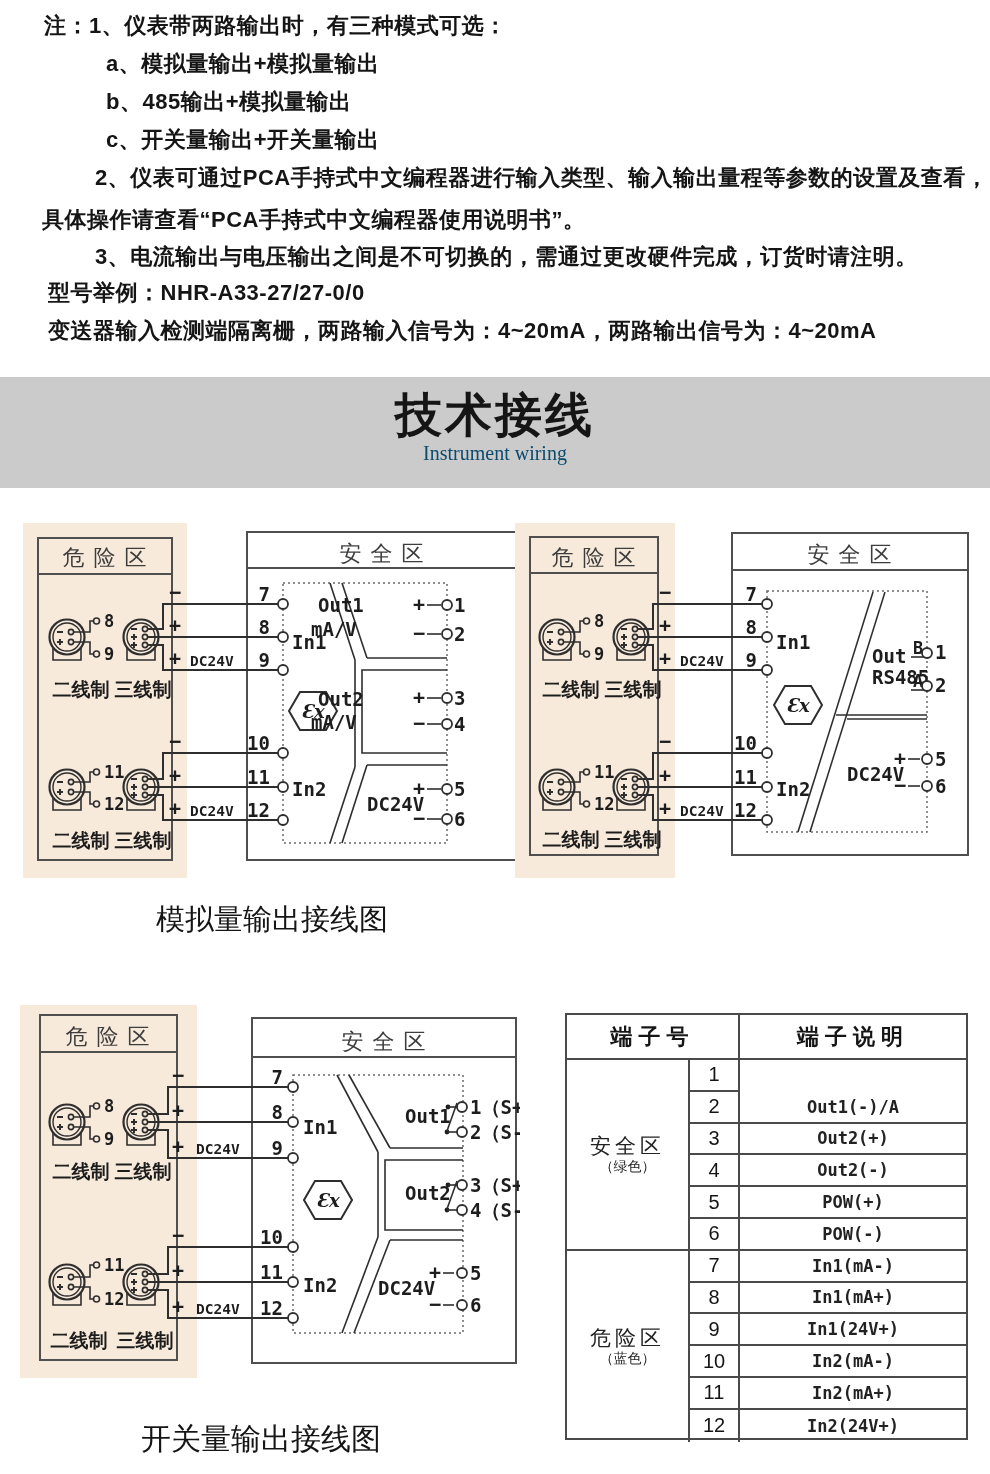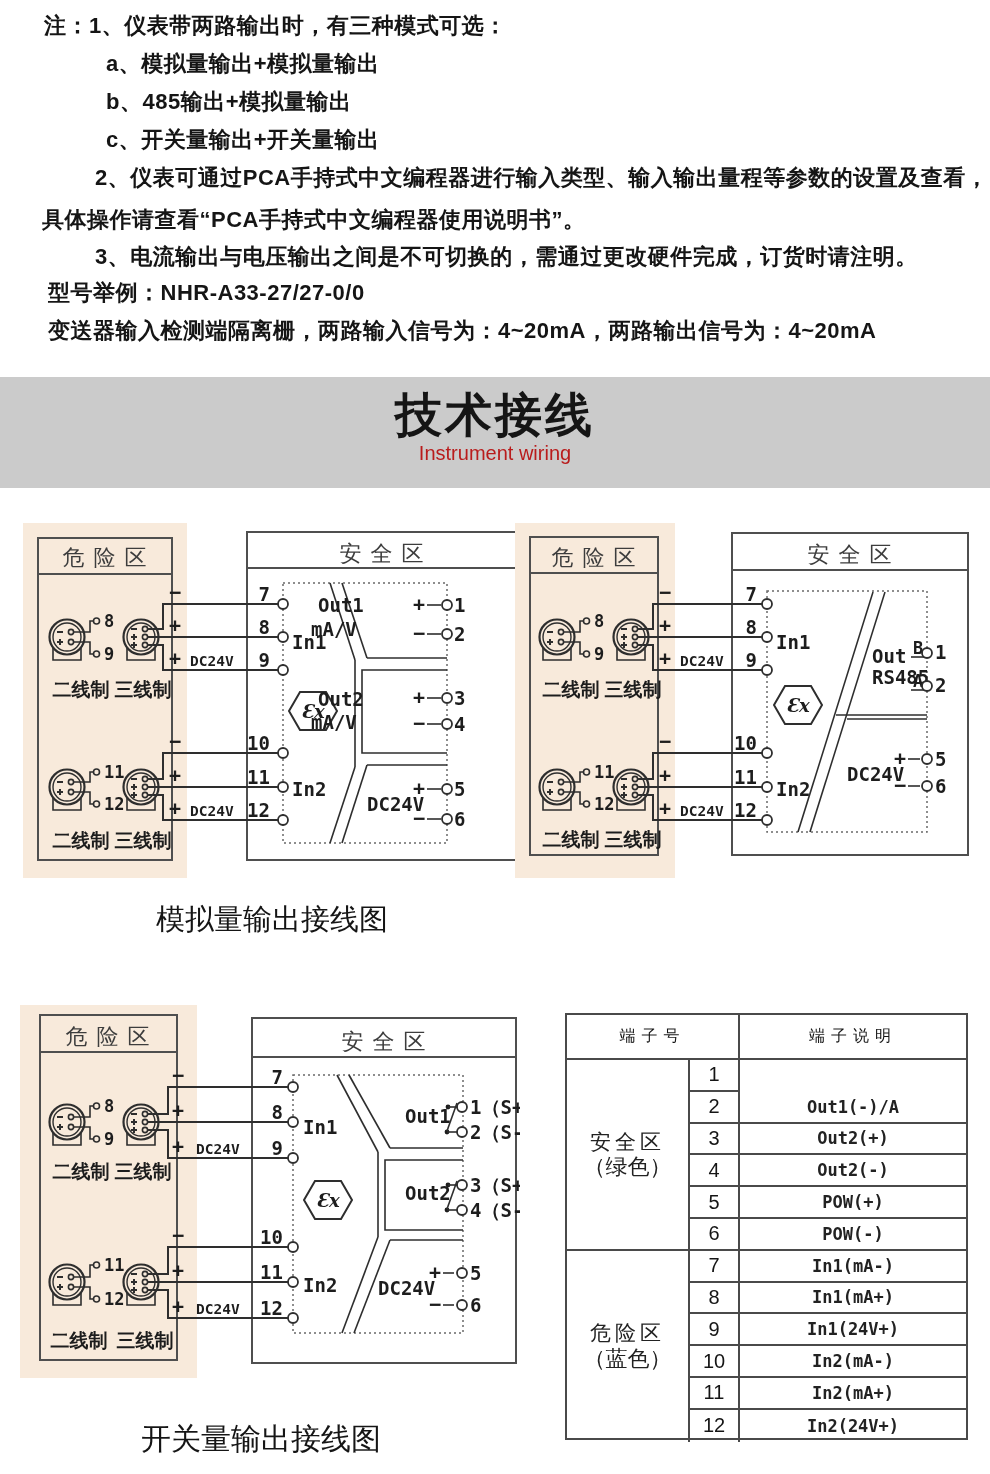--- a/index.html
+++ b/index.html
@@ -3,21 +3,21 @@
 <meta charset="utf-8">
 <style>
   html,body{margin:0;padding:0;background:#fff;}
   .page{position:relative;width:990px;height:1474px;background:#ffffff;overflow:hidden;
         font-family:"Liberation Sans","DejaVu Sans",sans-serif;color:#151515;}
   .note{position:absolute;font-size:22px;font-weight:bold;white-space:nowrap;letter-spacing:.5px;}
   .banner{position:absolute;left:0;top:377px;width:990px;height:111px;background:#cbcbcb;}
   .banner-title{position:absolute;left:0;top:384px;width:990px;text-align:center;
         font-size:47px;font-weight:bold;letter-spacing:3px;}
   .banner-sub{position:absolute;left:0;top:442px;width:990px;text-align:center;
-        font-size:20px;color:#b91c1c;}
+        font-size:20px;color:#0c4a6e;font-family:Liberation Serif, serif;}
   .cap{position:absolute;width:330px;text-align:center;font-size:29px;font-weight:normal;white-space:nowrap;}
   .diag{position:absolute;}
   
   text{fill:#1d1d1d;}
   .t-mono{font-family:"DejaVu Sans Mono",monospace;font-weight:bold;}
   .fs14{font-size:14.5px;}.fs17{font-size:17px;}.fs19{font-size:19px;}.fs20{font-size:20px;}
   .t-cn{font-family:"Liberation Sans","DejaVu Sans",sans-serif;font-weight:bold;font-size:19px;}
   .t-zone{font-family:"DejaVu Serif",serif;font-size:22px;letter-spacing:9px;fill:#3d3d3d;}
   .t-ex{font-family:"DejaVu Serif",serif;font-style:italic;font-weight:bold;font-size:18px;}
   .anc-mid{text-anchor:middle;}.anc-end{text-anchor:end;}
@@ -30,26 +30,26 @@
   .dot{fill:#1d1d1d;stroke:none;}
   .beige{fill:#f8eadb;}
   
   .term-table{position:absolute;left:565px;top:1013px;width:403px;height:427px;
         display:grid;grid-template-columns:123px 50px 226px;
         grid-template-rows:45px repeat(12,31.8px);
         border:2px solid #4a4a4a;box-sizing:border-box;background:#fff;}
   .cell{display:flex;align-items:center;justify-content:center;box-sizing:border-box;}
   .br{border-right:2px solid #4a4a4a;}
   .bb{border-bottom:2px solid #4a4a4a;}
-  .hdr{font-size:16px;font-weight:normal;letter-spacing:6px;}
+  .hdr{font-size:22px;font-weight:bold;letter-spacing:6px;}
   .hdrA{grid-column:1/3;}
   .hdrB{grid-column:3/4;}
   .zone-cell{grid-column:1/2;flex-direction:column;line-height:1.15;color:#222;}
   .zone-main{font-size:21px;letter-spacing:4px;}
-  .zone-sub{font-size:22px;letter-spacing:0;}
+  .zone-sub{font-size:14px;letter-spacing:0;}
   .zone1{grid-row:2/8;}
   .zone2{grid-row:8/14;}
   .num{font-size:20px;grid-column:2/3;}
   .desc{font-family:"DejaVu Sans Mono",monospace;font-size:17px;font-weight:bold;grid-column:3/4;color:#222;}
 </style>
 </head>
 <body>
 
 <div class="page">
 

